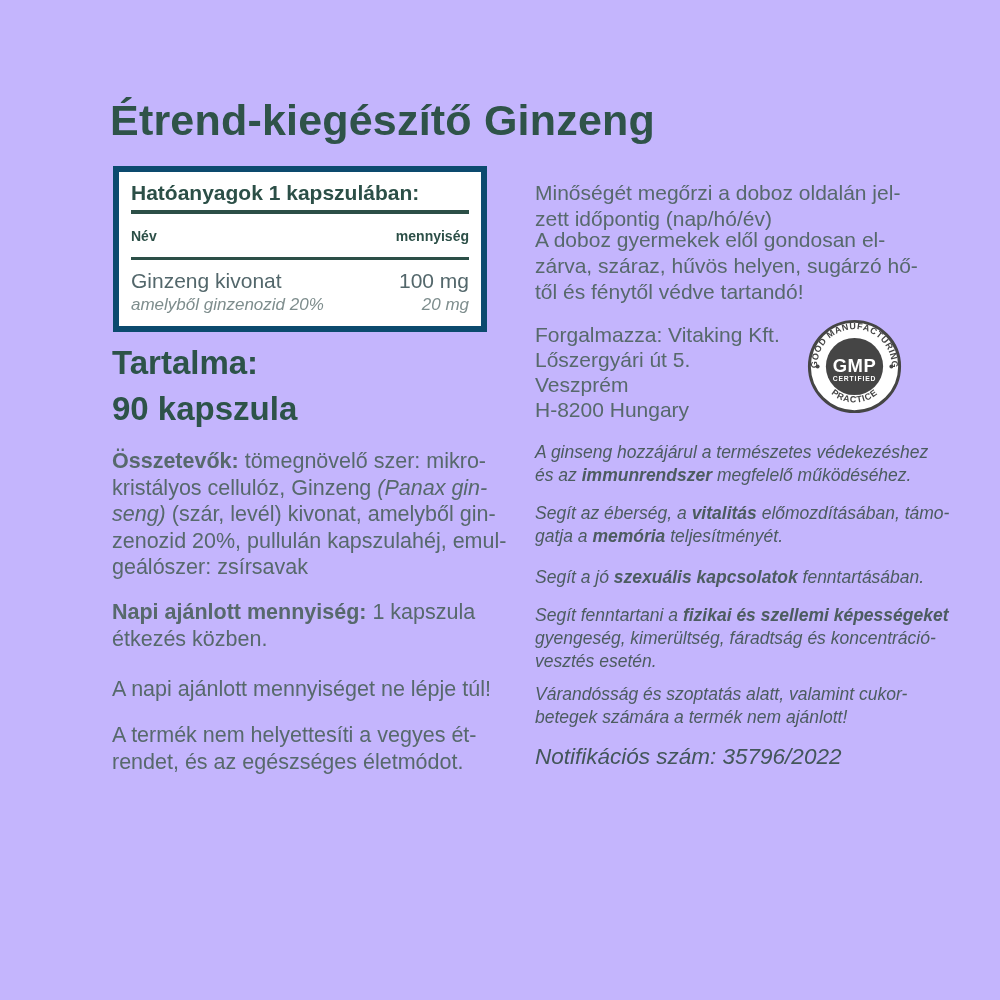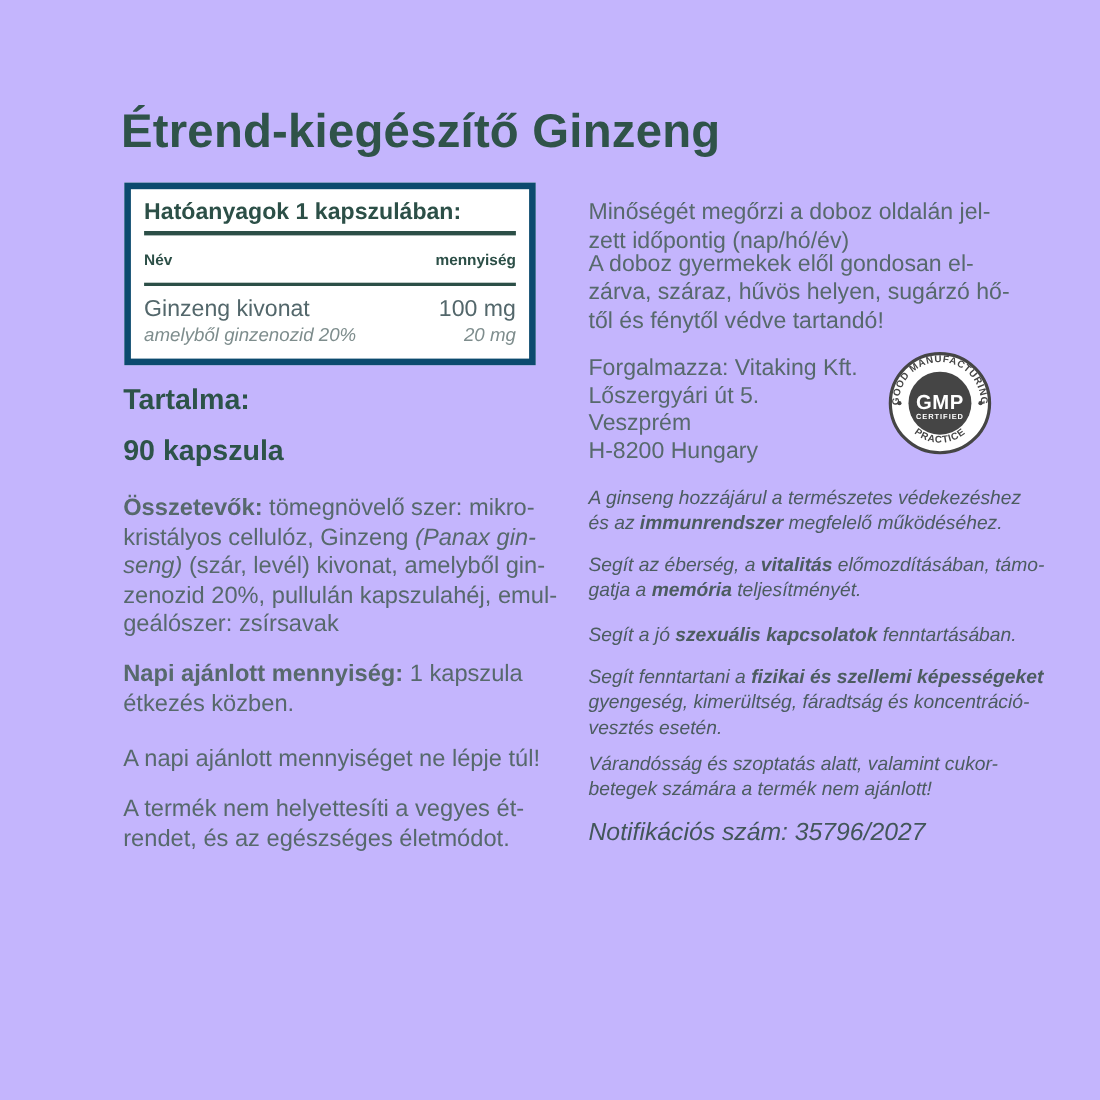--- a/index.html
+++ b/index.html
@@ -42,21 +42,21 @@
     margin-top: 9px; font-size: 21px; line-height: 24px; color: #53676b;
   }
   .tbl-row.sub {
     margin-top: 2px; font-size: 17px; line-height: 20px;
     font-style: italic; color: #7e8d8d;
   }
 
   
   .contents {
     left: 112px; top: 340px;
-    font-size: 26px; line-height: 46px;
+    font-size: 33px; line-height: 46px;
     font-weight: bold; color: #2d5349;
   }
 
   
   .body-p { font-size: 21.5px; line-height: 26.5px; color: #57696c; }
   .p-ingredients { left: 112px; top: 448px; width: 420px; }
   .p-dosage      { left: 112px; top: 599px; width: 420px; }
   .p-warn1       { left: 112px; top: 676px; width: 420px; }
   .p-warn2       { left: 112px; top: 722px; width: 420px; }
 
@@ -163,15 +163,15 @@
 és az </span><span style="font-weight: bold;">immunrendszer</span><span> megfelelő működéséhez.</span></p>
   <p class="abs claim pre c2"><span>Segít az éberség, a </span><span style="font-weight: bold;">vitalitás</span><span> előmozdításában, támo-
 gatja a </span><span style="font-weight: bold;">memória</span><span> teljesítményét.</span></p>
   <p class="abs claim pre c3"><span>Segít a jó </span><span style="font-weight: bold;">szexuális kapcsolatok</span><span> fenntartásában.</span></p>
   <p class="abs claim pre c4"><span>Segít fenntartani a </span><span style="font-weight: bold;">fizikai és szellemi képességeket</span><span>
 gyengeség, kimerültség, fáradtság és koncentráció-
 vesztés esetén.</span></p>
   <p class="abs claim pre c5"><span>Várandósság és szoptatás alatt, valamint cukor-
 betegek számára a termék nem ajánlott!</span></p>
 
-  <p class="abs notification pre">Notifikációs szám: 35796/2027</p>
+  <p class="abs notification pre">Notifikációs szám: 35796/2022</p>
 
 </div>
 
 </body></html>

